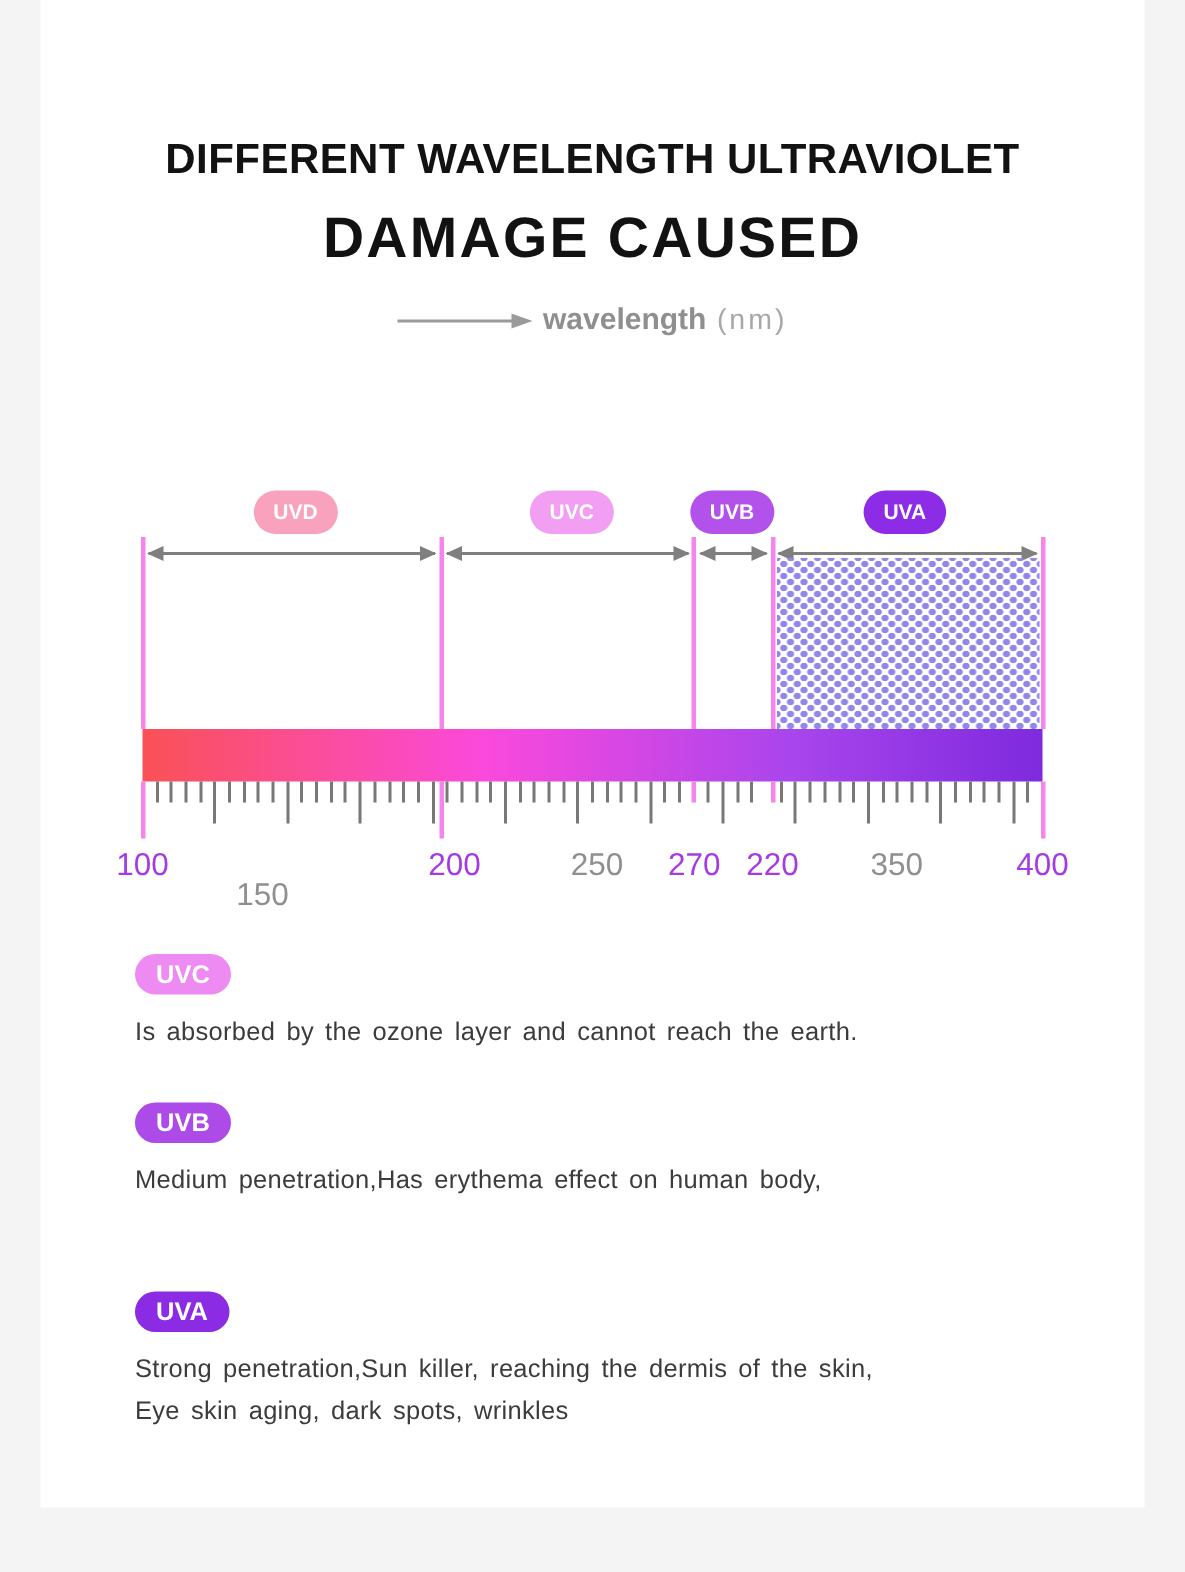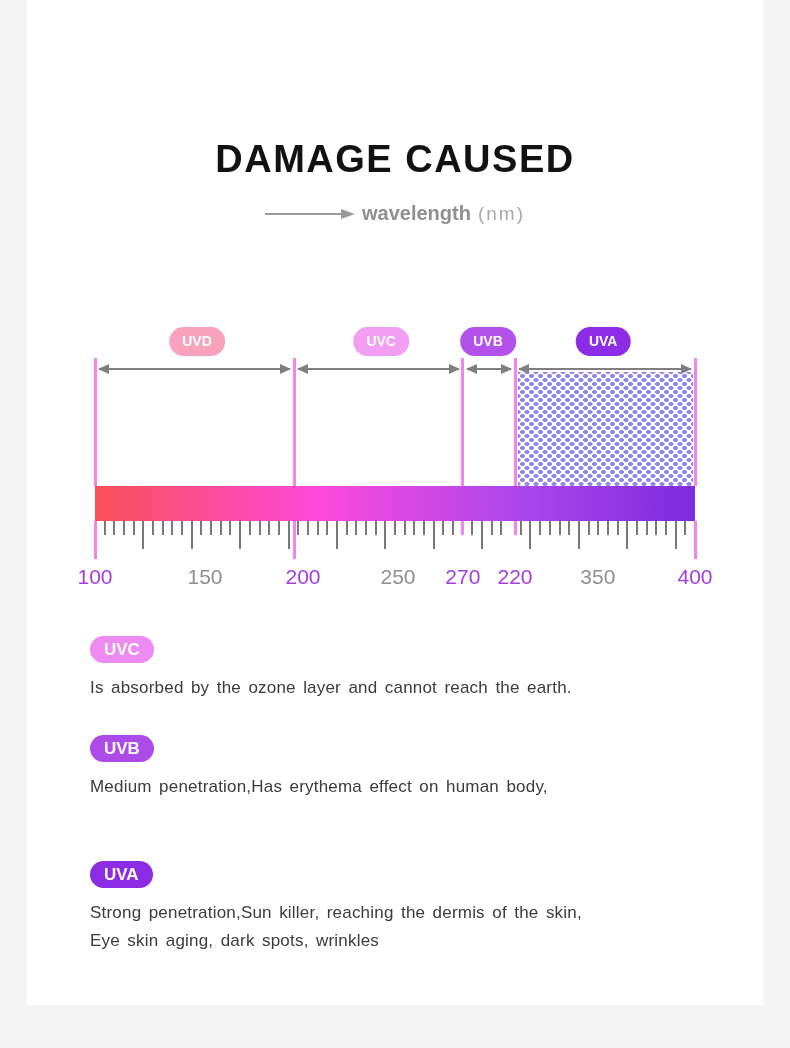--- a/index.html
+++ b/index.html
@@ -52,20 +52,21 @@
   .desc{margin:11px 0 0 0;color:#3c3c3c;font-size:17px;line-height:28px;
         letter-spacing:.2px;word-spacing:2.5px;}
   .dl{display:block;}
 </style>
 </head>
 <body>
 
 <div class="page">
   <div class="card">
 
+    <div class="t1">DIFFERENT WAVELENGTH ULTRAVIOLET</div>
     <div class="t2">DAMAGE CAUSED</div>
 
     <div class="axis-row">
       <span class="axis-arrow">
         <i class="shaft"></i>
           <i class="head"></i>
       </span>
       <span class="axis-label">wavelength</span>
       <span class="axis-unit">(nm)</span>
     </div>
@@ -156,21 +157,21 @@
         <div class="tick" style="left: 560.29px; background: rgb(120, 120, 120);"></div>
         <div class="tick" style="left: 569.968px; background: rgb(120, 120, 120);"></div>
         <div class="tick tall" style="left: 579.645px; background: rgb(120, 120, 120);"></div>
         <div class="tick" style="left: 589.323px; background: rgb(120, 120, 120);"></div>
         <div class="tick pink" style="left: 366.3px; background: rgb(245, 132, 236);"></div>
         <div class="tick pink" style="left: 418.5px; background: rgb(245, 132, 236);"></div>
         <div class="marker" style="left: -1.5px; background: rgb(245, 132, 236);"></div>
         <div class="marker" style="left: 197.7px; background: rgb(245, 132, 236);"></div>
         <div class="marker" style="left: 598.5px; background: rgb(245, 132, 236);"></div>
         <div class="num" style="left: 0px; color: rgb(164, 60, 226);">100</div>
-        <div class="num" style="left: 110px; color: rgb(143, 143, 143);">150</div>
+        <div class="num" style="left: 80px; color: rgb(143, 143, 143); margin-top: 20px;">150</div>
         <div class="num" style="left: 208px; color: rgb(164, 60, 226);">200</div>
         <div class="num" style="left: 303px; color: rgb(143, 143, 143);">250</div>
         <div class="num" style="left: 367.8px; color: rgb(164, 60, 226);">270</div>
         <div class="num" style="left: 420px; color: rgb(164, 60, 226);">220</div>
         <div class="num" style="left: 502.8px; color: rgb(143, 143, 143);">350</div>
         <div class="num" style="left: 600px; color: rgb(164, 60, 226);">400</div>
       </div>
 
     <div class="legend-block lb1">
       <span class="badge" style="background: rgb(238, 139, 242);">UVC</span>

